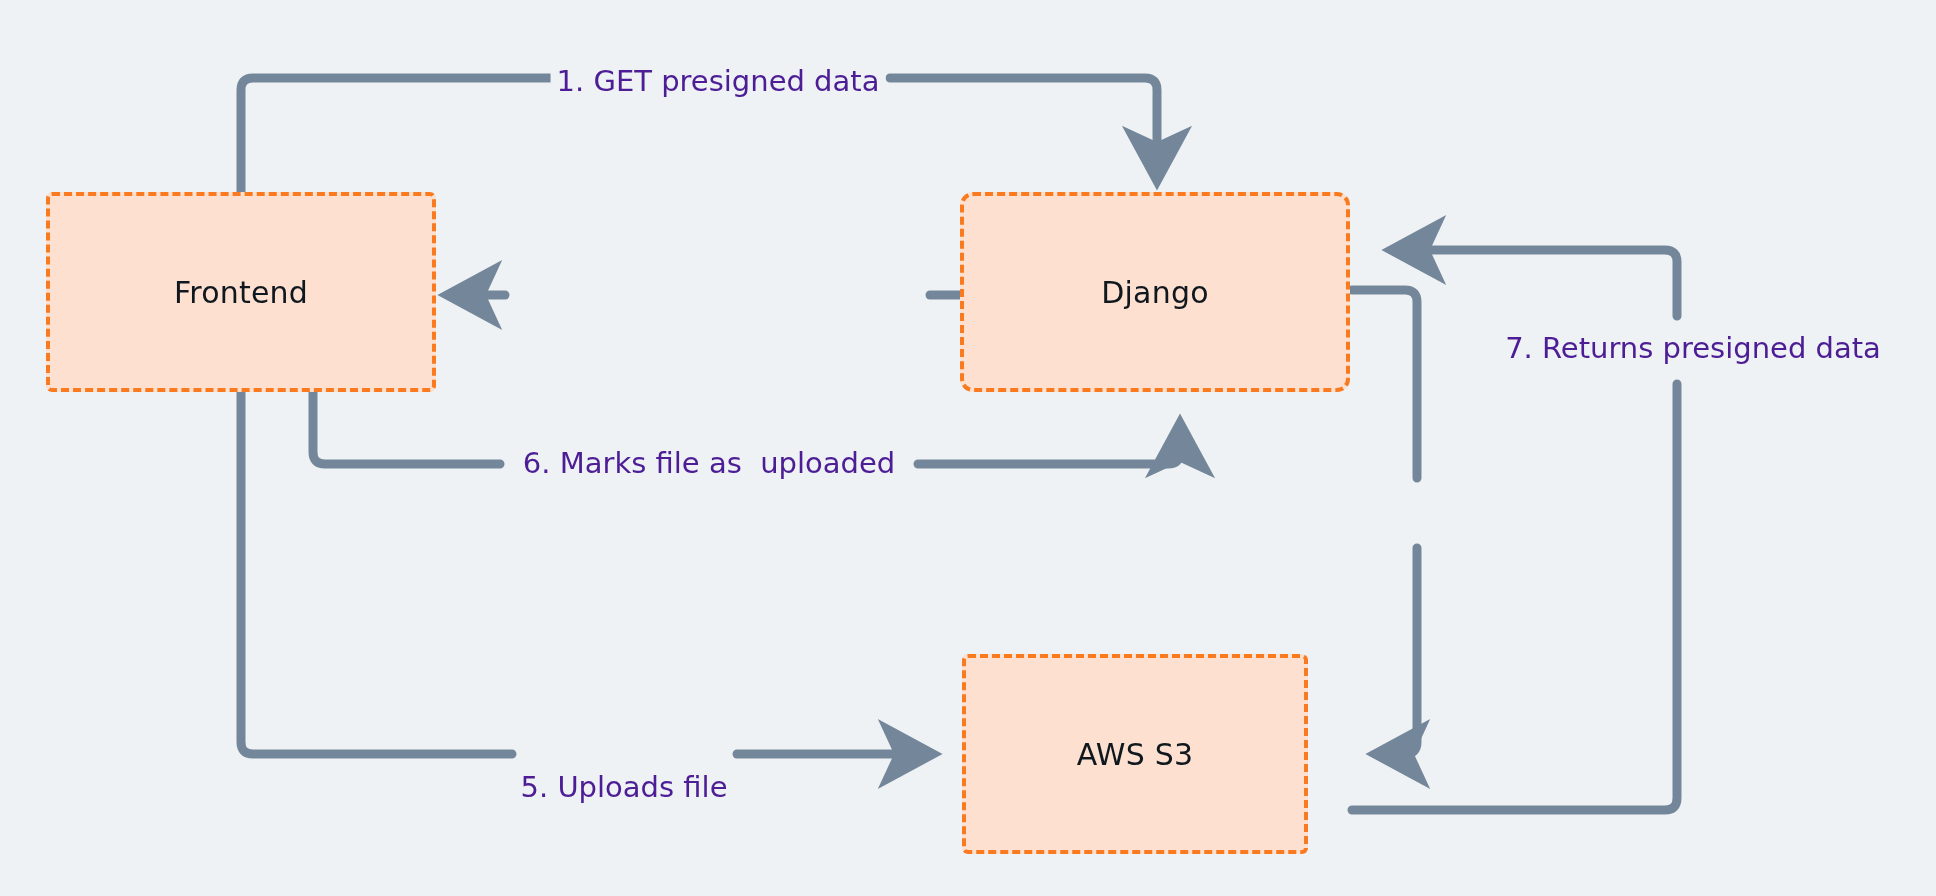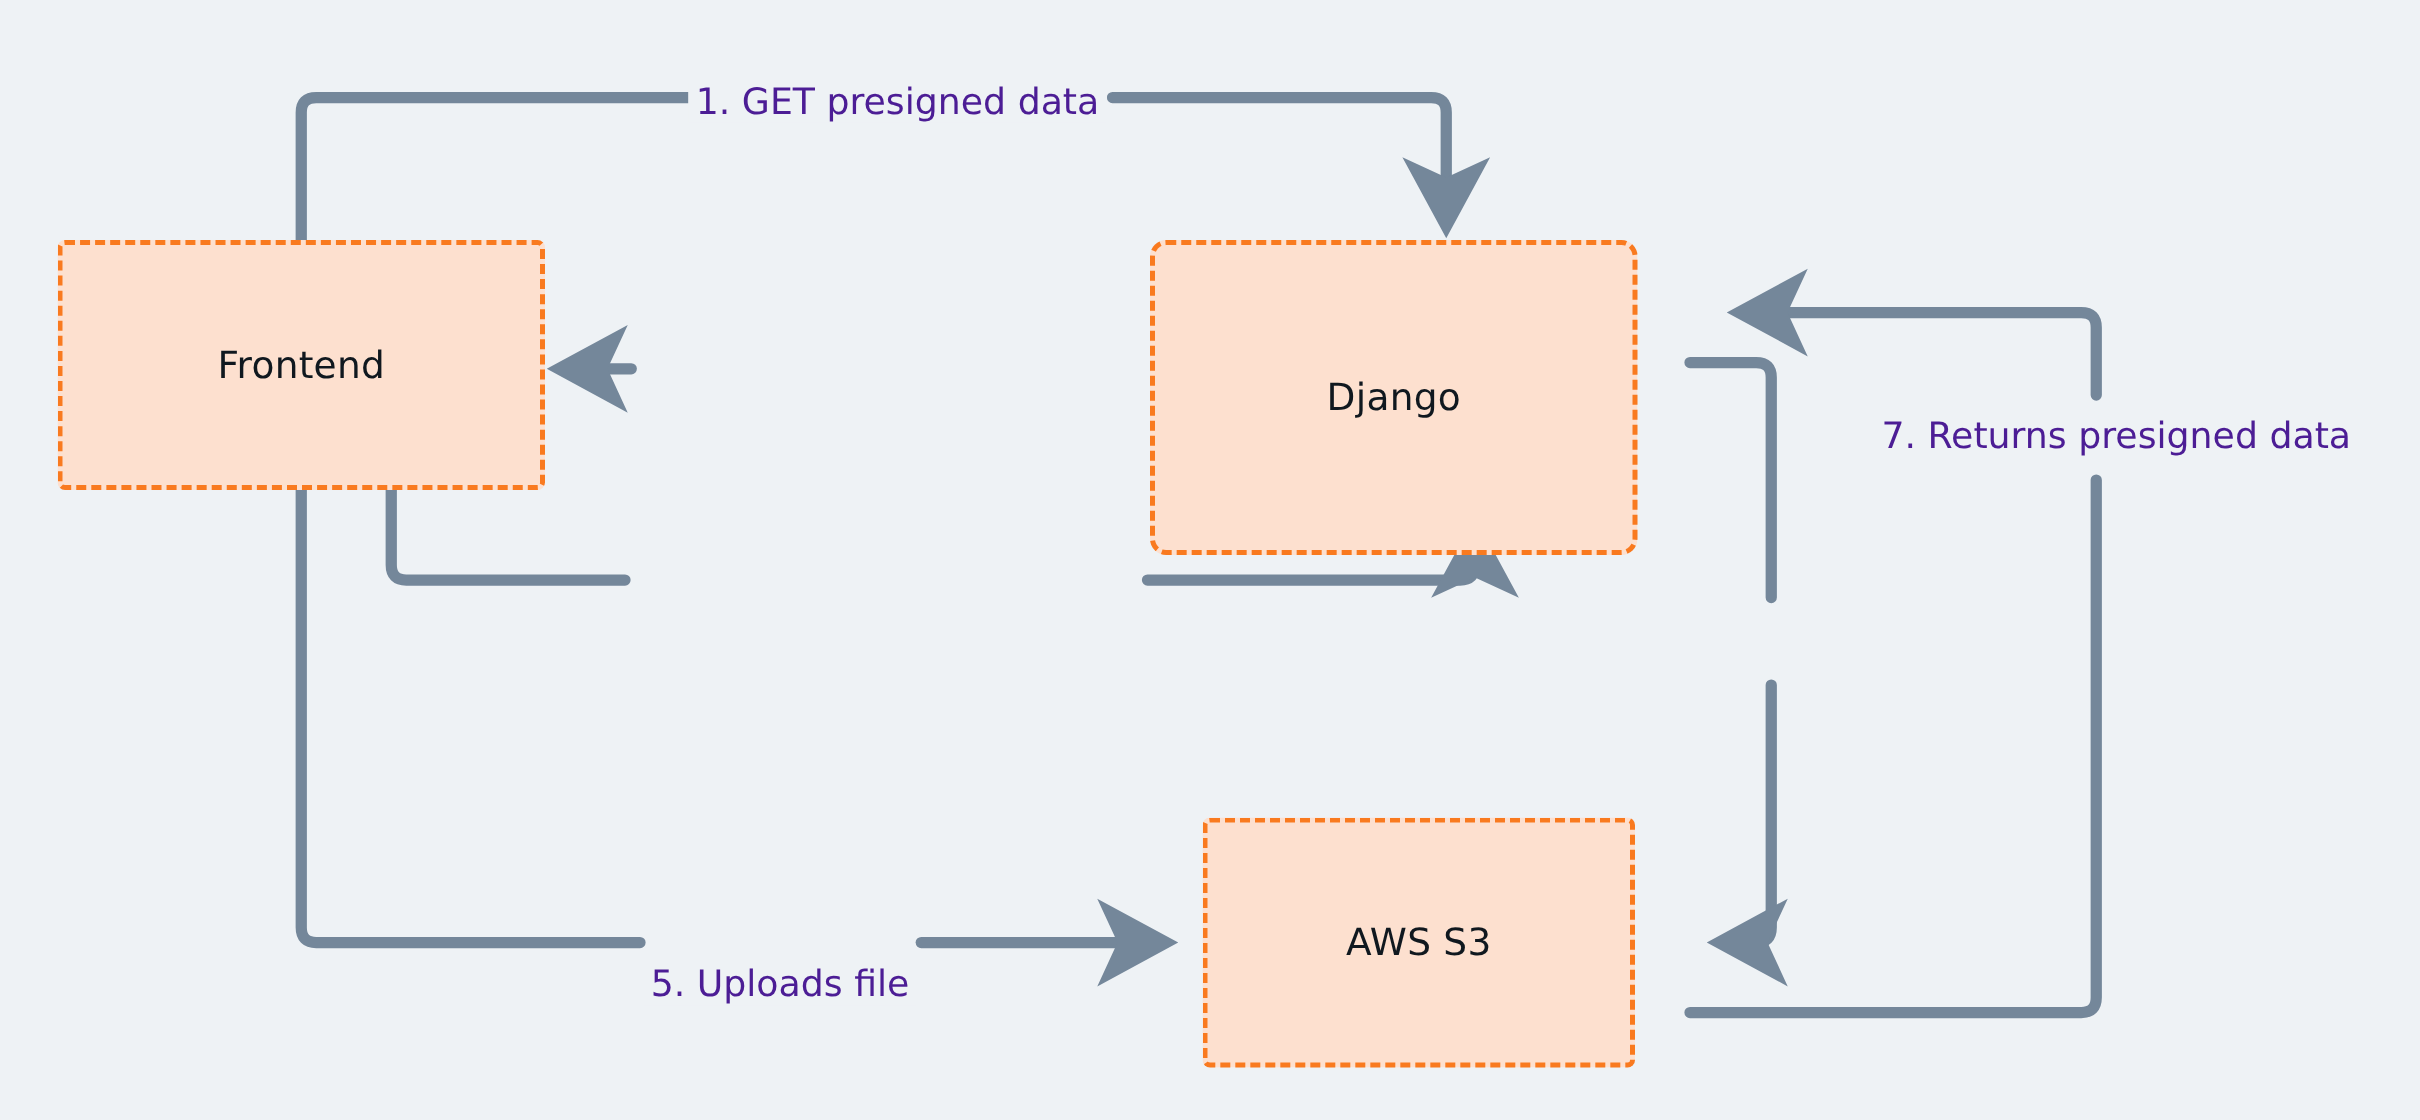--- a/index.html
+++ b/index.html
@@ -85,30 +85,31 @@
 
       <path d="M313,392 L313,452 Q313,464 325,464 L500,464"></path>
       <path marker-end="url(#ah)" d="M918,464 L1168,464 Q1180,464 1180,452 L1180,426"></path>
     </g>
   </svg>
 
   <div class="node" style="left:46px;  top:192px; width:390px; height:200px;">
     <span class="node-label">Frontend</span>
   </div>
 
-  <div class="node" style="left:920px; top:192px; width:390px; height:252px;border-radius:13px;">
+  <div class="node" style="left:960px; top:192px; width:390px; height:200px;border-radius:13px;">
     <span class="node-label">Django</span>
   </div>
 
   <div class="node" style="left:962px; top:654px; width:346px; height:200px;">
     <span class="node-label">AWS S3</span>
   </div>
 
   <div class="edge-label" style="left:718px;  top:82px;">1. GET presigned data</div>
 
 
   <div class="edge-label" style="left:1693px; top:349px;">7. Returns presigned data</div>
 
 
   <div class="edge-label" style="left:624px;  top:788px;">5. Uploads file</div>
 
+  <div class="edge-label" style="left:709px;  top:464px;">6. Marks file as  uploaded</div>
 
 </div>
 
 </body></html>

